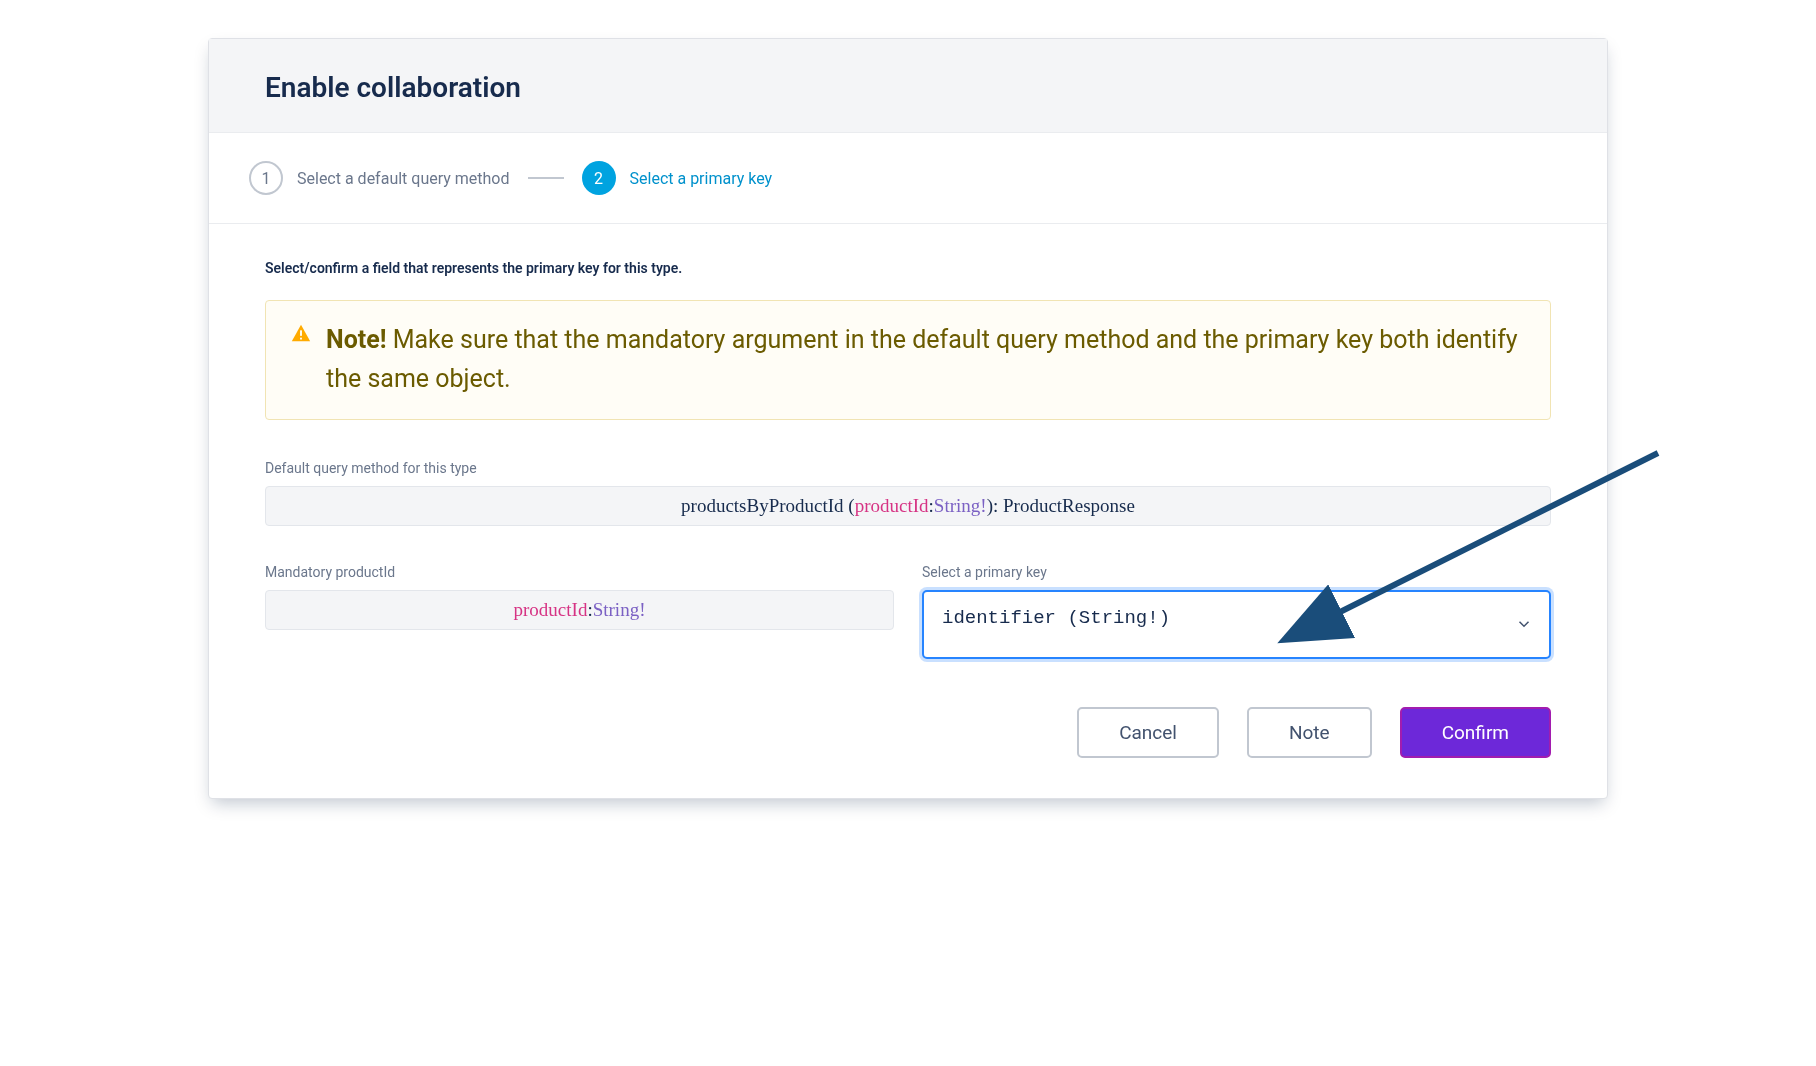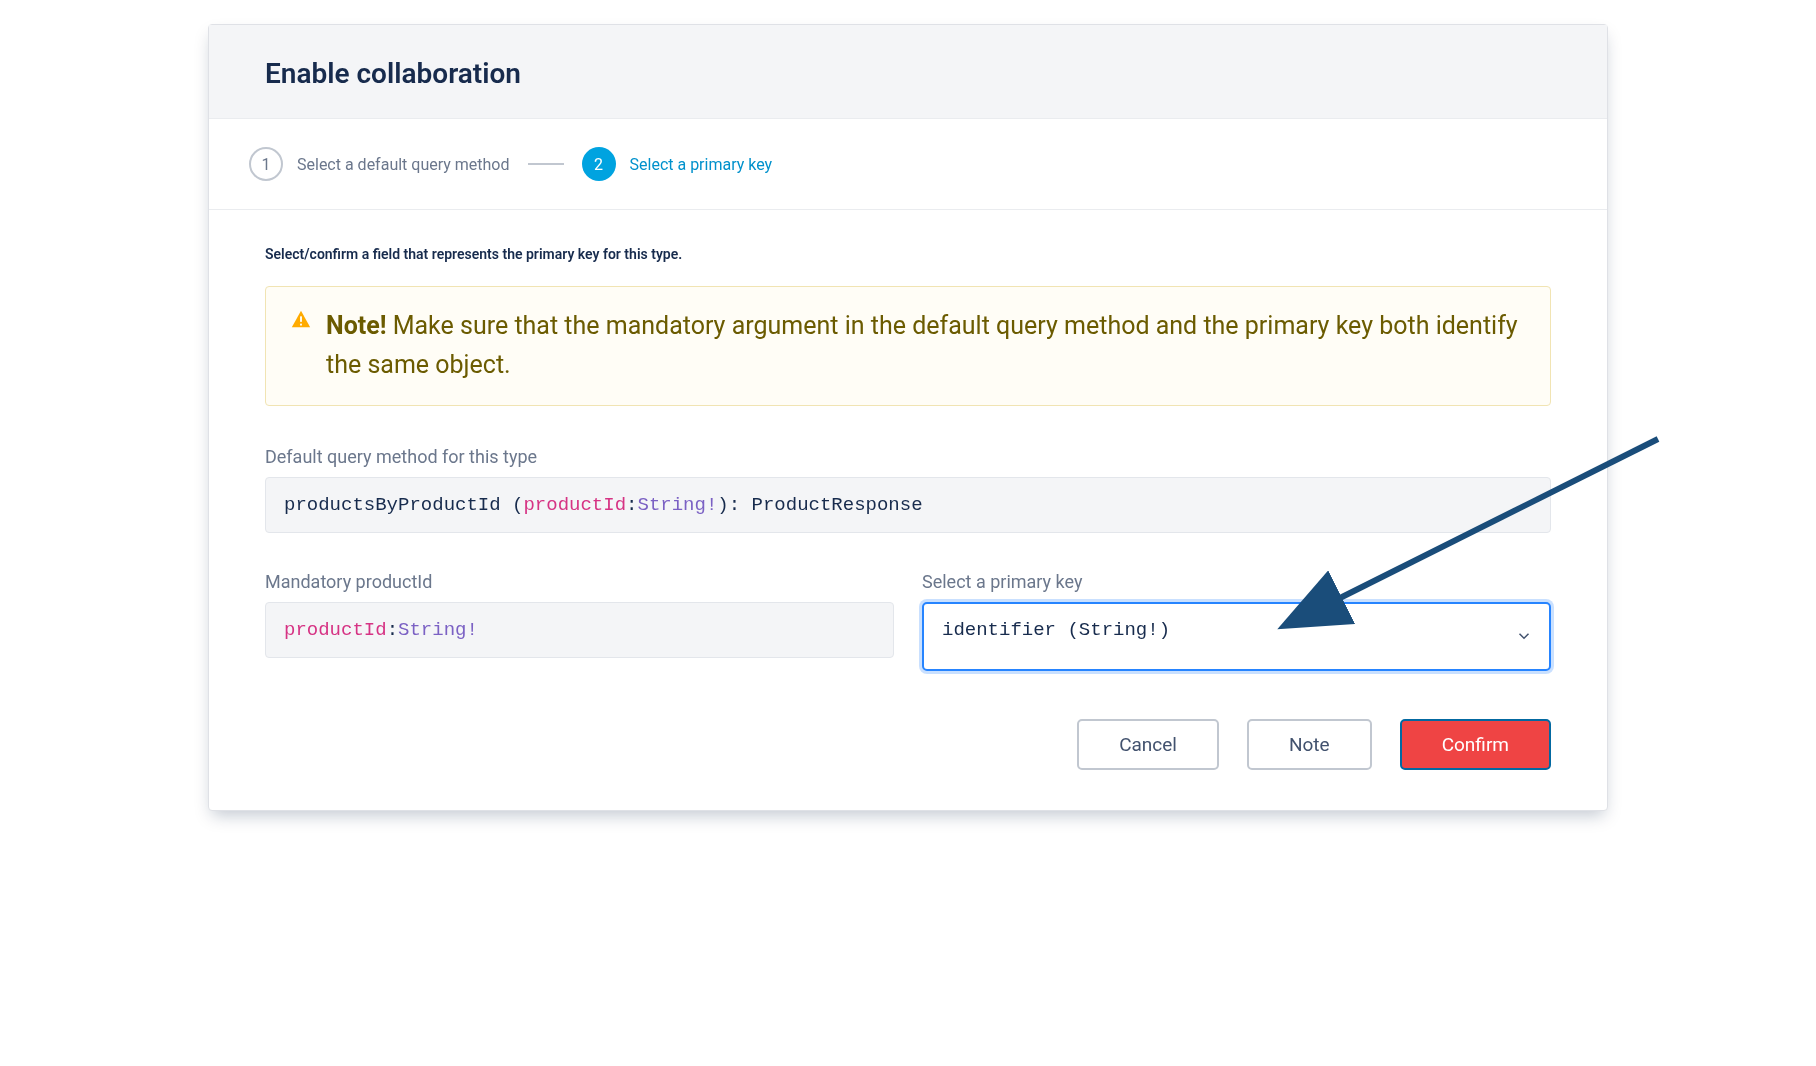--- a/index.html
+++ b/index.html
@@ -8,21 +8,21 @@
       padding: 0;
     }
     body {
       font-family: -apple-system, BlinkMacSystemFont, "Segoe UI", Roboto, Helvetica, Arial, sans-serif;
       background: #ffffff;
       padding: 20px;
     }
     .modal-container {
       position: relative;
       max-width: 1400px;
-      margin: 4px auto;
+      margin: 18px auto;
     }
     .modal {
       background: #fff;
       border: 1px solid #dfe1e6;
       border-radius: 4px;
       box-shadow: 0 8px 16px -4px rgba(9, 30, 66, 0.25);
       overflow: visible;
       position: relative;
     }
     .modal-header {
@@ -107,33 +107,34 @@
     }
     .note-text {
       font-size: 25px;
       color: #6b5b00;
       line-height: 1.55;
     }
     .note-text strong {
       font-weight: 700;
     }
     .field-label {
-      font-size: 18px;
+      font-size: 14px;
       color: #6b778c;
       margin-bottom: 10px;
     }
     .code-box {
       background: #f4f5f7;
       border: 1px solid #e3e6eb;
       border-radius: 4px;
-      padding: 16px 18px;
-      font-family: Liberation Mono, monospace;
+      padding: 8px 18px;
+      font-family: Liberation Serif, serif;
       font-size: 19px;
       color: #172b4d;
       margin-bottom: 38px;
+      text-align: center;
     }
     .code-box .pink { color: #d63384; }
     .code-box .purple { color: #7b61c4; }
     .two-col {
       display: flex;
       gap: 28px;
     }
     .col {
       flex: 1;
     }
@@ -174,22 +175,22 @@
       border-radius: 5px;
       cursor: pointer;
       font-family: inherit;
     }
     .btn-secondary {
       background: #fff;
       border: 2px solid #c1c7d0;
       color: #42526e;
     }
     .btn-primary {
-      background: #ef4444;
-      border: 2px solid #0369a1;
+      background: #6d28d9;
+      border: 2px solid #a21caf;
       color: #fff;
       text-align: center;
     }
     .arrow-annotation {
       position: absolute;
       pointer-events: none;
       z-index: 10;
     }
   </style>
 </head>

